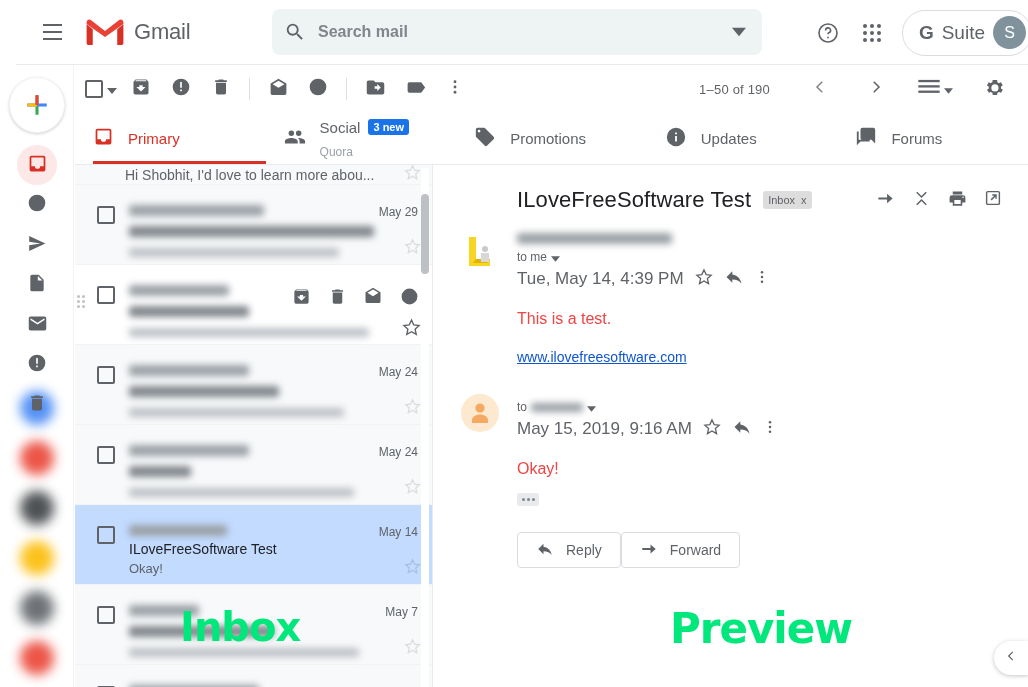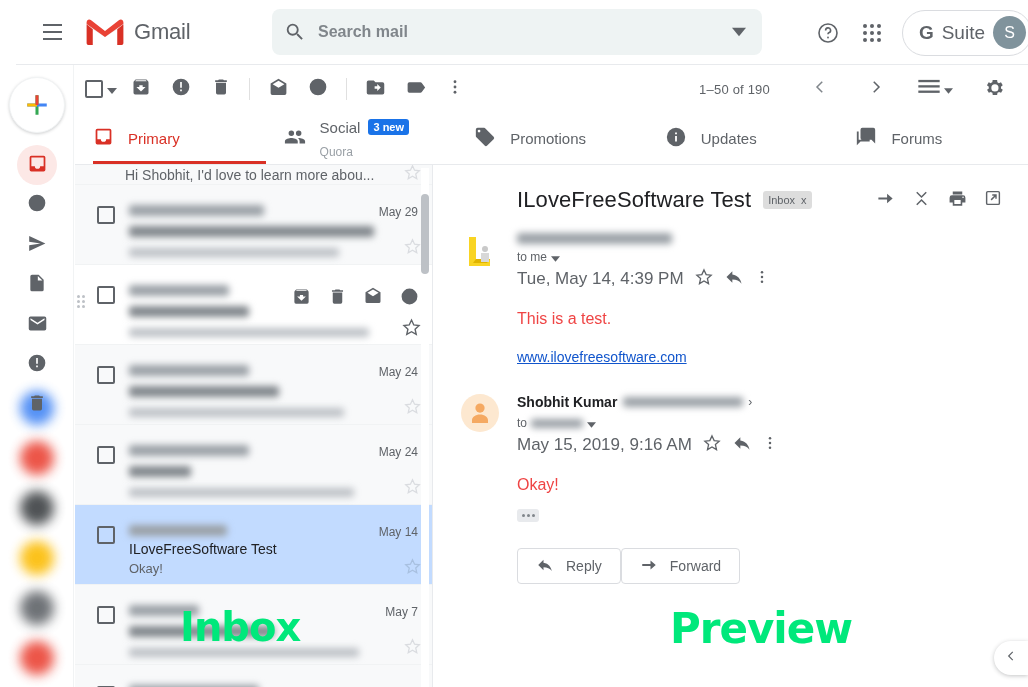--- a/index.html
+++ b/index.html
@@ -843,25 +843,20 @@
 
     <div class="msg" style="padding-top:28px">
       <div class="msg-avatar" style="top:28px;background:#fde8d0">
         <svg width="30" height="30" viewBox="0 0 24 24" fill="#f5a962">
           <circle cx="12" cy="8" r="3.7"></circle>
           <path d="M12 13.2c-3.6 0-6.4 2.1-6.4 4.6V20h12.8v-2.2c0-2.5-2.8-4.6-6.4-4.6z"></path>
         </svg>
       </div>
       <div class="msg-top">
         <div class="msg-from-col">
-          <div class="msg-from-line">
-            <span class="sender-name">Shobhit Kumar</span>
-            <span class="blur-bar" style="width:120px;height:10px;background:#9aa0a6;display:inline-block;margin-left:6px"></span>
-            <span class="sender-sep">›</span>
-          </div>
           <div class="msg-tome">
             <span class="tome-text">to</span>
             <span class="blur-bar" style="width:52px;height:9px;background:#9aa0a6;display:inline-block"></span>
             <span>
               <svg width="9" height="6" viewBox="0 0 10 6" fill="#5f6368">
                   <path d="M0 0h10L5 6z"></path>
                 </svg>
             </span>
           </div>
         </div>

